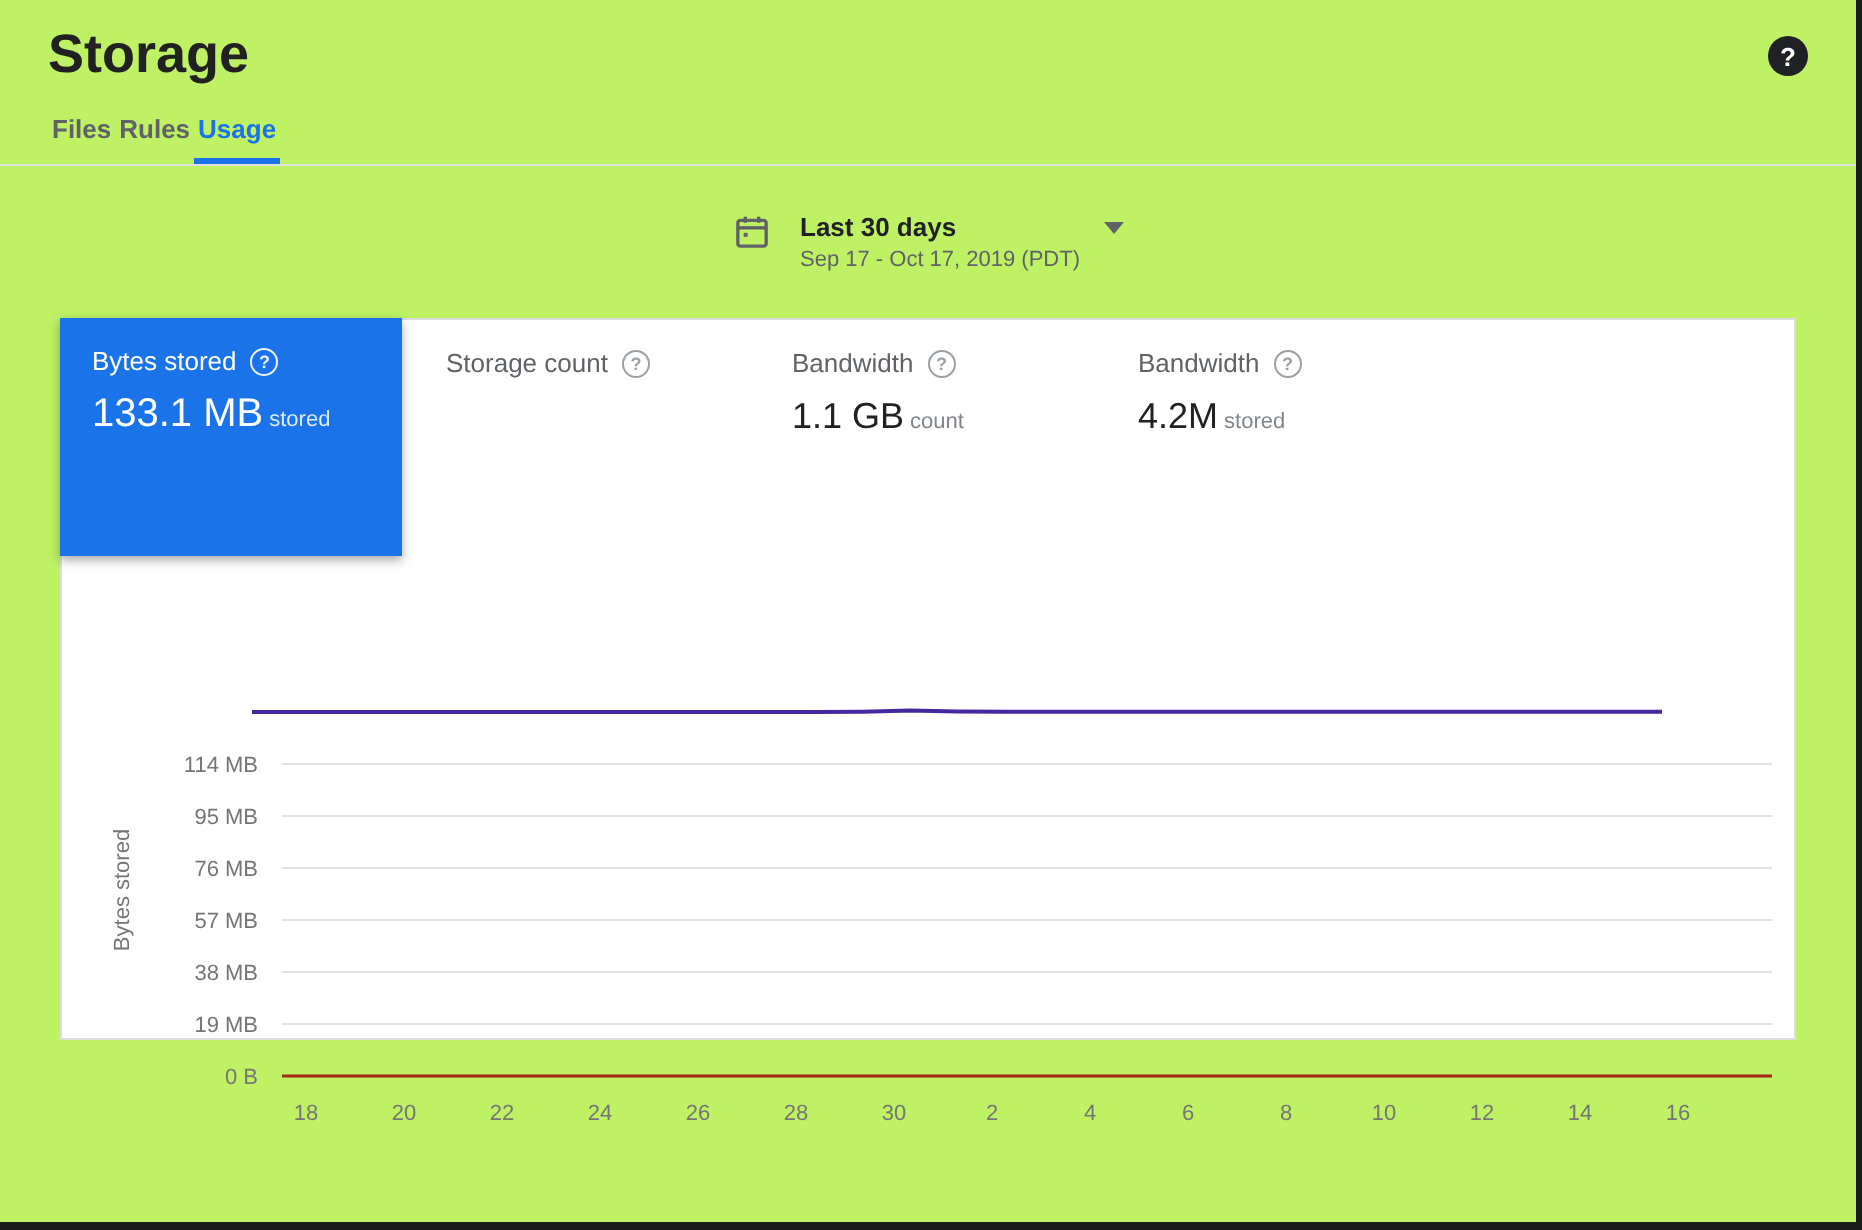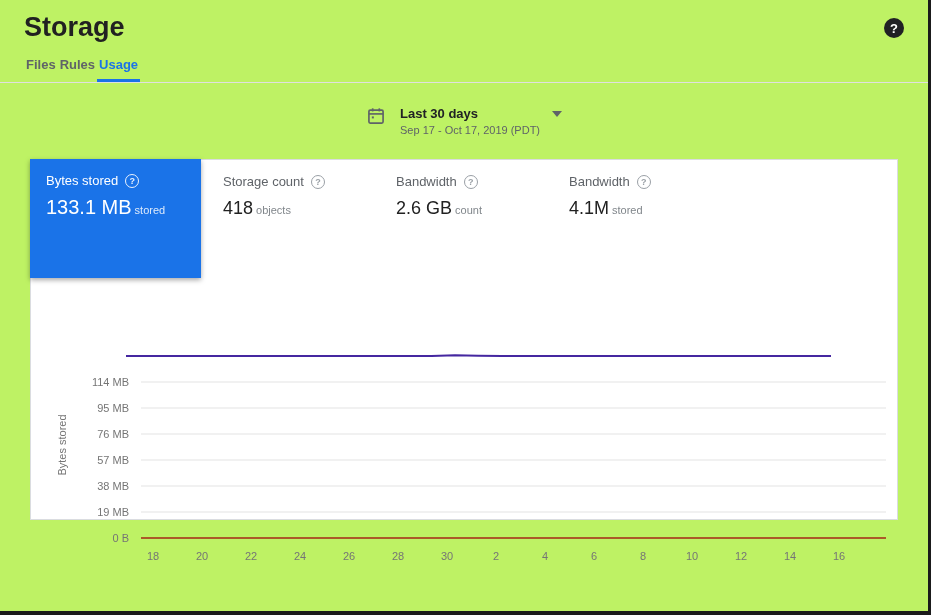--- a/index.html
+++ b/index.html
@@ -123,42 +123,39 @@
         <div class="metric-value">
           <span>133.1 MB</span><span class="metric-unit">stored</span>
         </div>
       </div>
 
       <div class="metric">
         <div class="metric-head">
           <span>Storage count</span>
           <span class="qmark"></span>
         </div>
+      </div>
+
+      <div class="metric">
+        <div class="metric-head">
+          <span>Bandwidth</span>
+          <span class="qmark"></span>
+        </div>
         <div class="metric-value">
-          <span>418</span><span class="metric-unit">objects</span>
+          <span>1.1 GB</span><span class="metric-unit">count</span>
         </div>
       </div>
 
       <div class="metric">
         <div class="metric-head">
           <span>Bandwidth</span>
           <span class="qmark"></span>
         </div>
         <div class="metric-value">
-          <span>2.6 GB</span><span class="metric-unit">count</span>
-        </div>
-      </div>
-
-      <div class="metric">
-        <div class="metric-head">
-          <span>Bandwidth</span>
-          <span class="qmark"></span>
-        </div>
-        <div class="metric-value">
-          <span>4.1M</span><span class="metric-unit">stored</span>
+          <span>4.2M</span><span class="metric-unit">stored</span>
         </div>
       </div>
 
     </div>
 
     <div class="chart-wrap">
       <div class="ylabel-wrap">
         <span class="ylabel">Bytes stored</span>
       </div>
       <svg id="usage-chart" width="858" height="240" viewBox="0 0 858 240">

